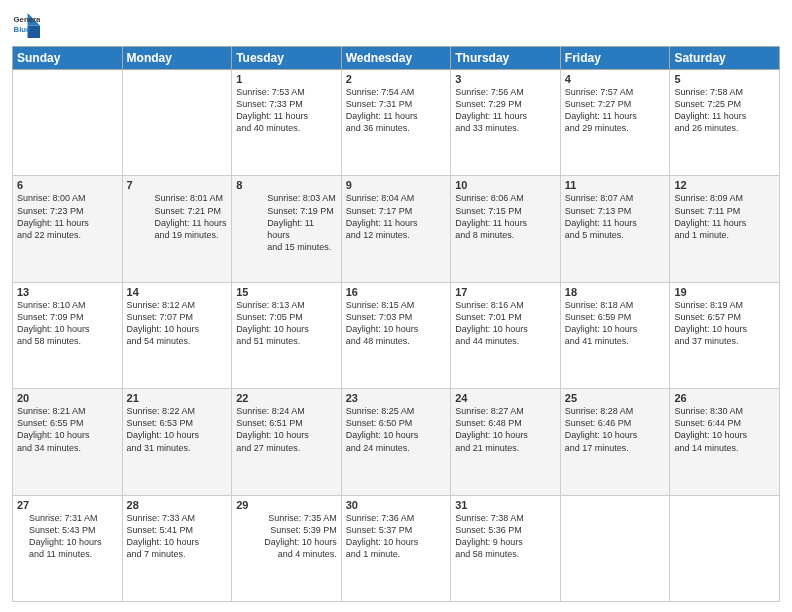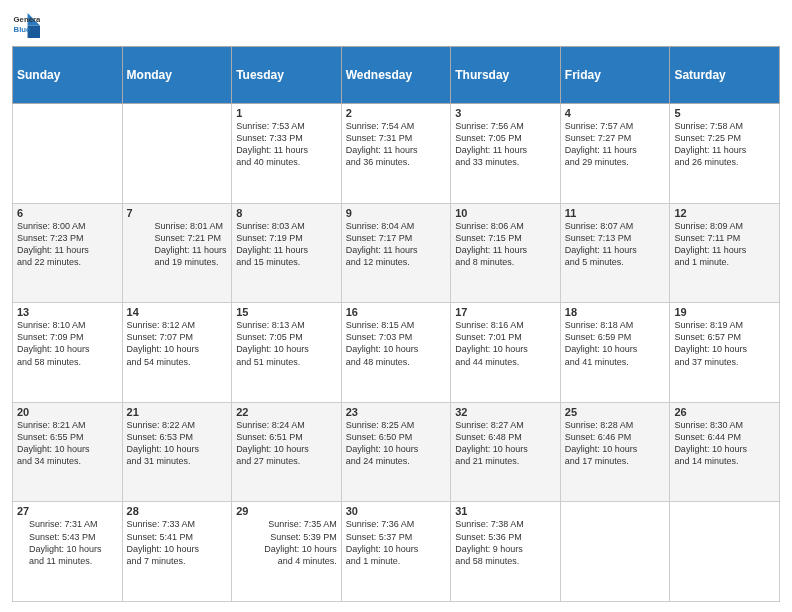--- a/index.html
+++ b/index.html
@@ -49,21 +49,21 @@
       border: 1px solid #ccc;
       border-collapse: collapse;
       width: 100%;
       table-layout: fixed;
     }
     .calendar th {
       background-color: #2a7abf;
       color: #fff;
       font-size: 12px;
       font-weight: bold;
-      padding: 21px 4px;
+      padding: 4px 4px;
       text-align: left;
       border: 1px solid #aaa;
     }
     .calendar td {
       border: 1px solid #ccc;
       vertical-align: top;
       padding: 3px 4px;
       font-size: 9.5px;
       color: #333;
       height: 85px;
@@ -135,21 +135,21 @@
           <td>
             <span class="day-num">2</span>
             <div class="day-info" style="white-space: pre-line;">Sunrise: 7:54 AM
 Sunset: 7:31 PM
 Daylight: 11 hours
 and 36 minutes.</div>
           </td>
           <td>
             <span class="day-num">3</span>
             <div class="day-info" style="white-space: pre-line;">Sunrise: 7:56 AM
-Sunset: 7:05 PM
+Sunset: 7:29 PM
 Daylight: 11 hours
 and 33 minutes.</div>
           </td>
           <td>
             <span class="day-num">4</span>
             <div class="day-info" style="white-space: pre-line;">Sunrise: 7:57 AM
 Sunset: 7:27 PM
 Daylight: 11 hours
 and 29 minutes.</div>
           </td>
@@ -171,21 +171,21 @@
           </td>
           <td>
             <span class="day-num">7</span>
             <div class="day-info" style="white-space: pre-line; margin-left: 28px;">Sunrise: 8:01 AM
 Sunset: 7:21 PM
 Daylight: 11 hours
 and 19 minutes.</div>
           </td>
           <td>
             <span class="day-num">8</span>
-            <div class="day-info" style="white-space: pre-line;">Sunrise: 8:03 AM
+            <div class="day-info" style="white-space: pre-line; margin-left: 31px;">Sunrise: 8:03 AM
 Sunset: 7:19 PM
 Daylight: 11 hours
 and 15 minutes.</div>
           </td>
           <td>
             <span class="day-num">9</span>
             <div class="day-info" style="white-space: pre-line;">Sunrise: 8:04 AM
 Sunset: 7:17 PM
 Daylight: 11 hours
 and 12 minutes.</div>
@@ -286,21 +286,21 @@
 and 27 minutes.</div>
           </td>
           <td>
             <span class="day-num">23</span>
             <div class="day-info" style="white-space: pre-line;">Sunrise: 8:25 AM
 Sunset: 6:50 PM
 Daylight: 10 hours
 and 24 minutes.</div>
           </td>
           <td>
-            <span class="day-num">32</span>
+            <span class="day-num">24</span>
             <div class="day-info" style="white-space: pre-line;">Sunrise: 8:27 AM
 Sunset: 6:48 PM
 Daylight: 10 hours
 and 21 minutes.</div>
           </td>
           <td>
             <span class="day-num">25</span>
             <div class="day-info" style="white-space: pre-line;">Sunrise: 8:28 AM
 Sunset: 6:46 PM
 Daylight: 10 hours

